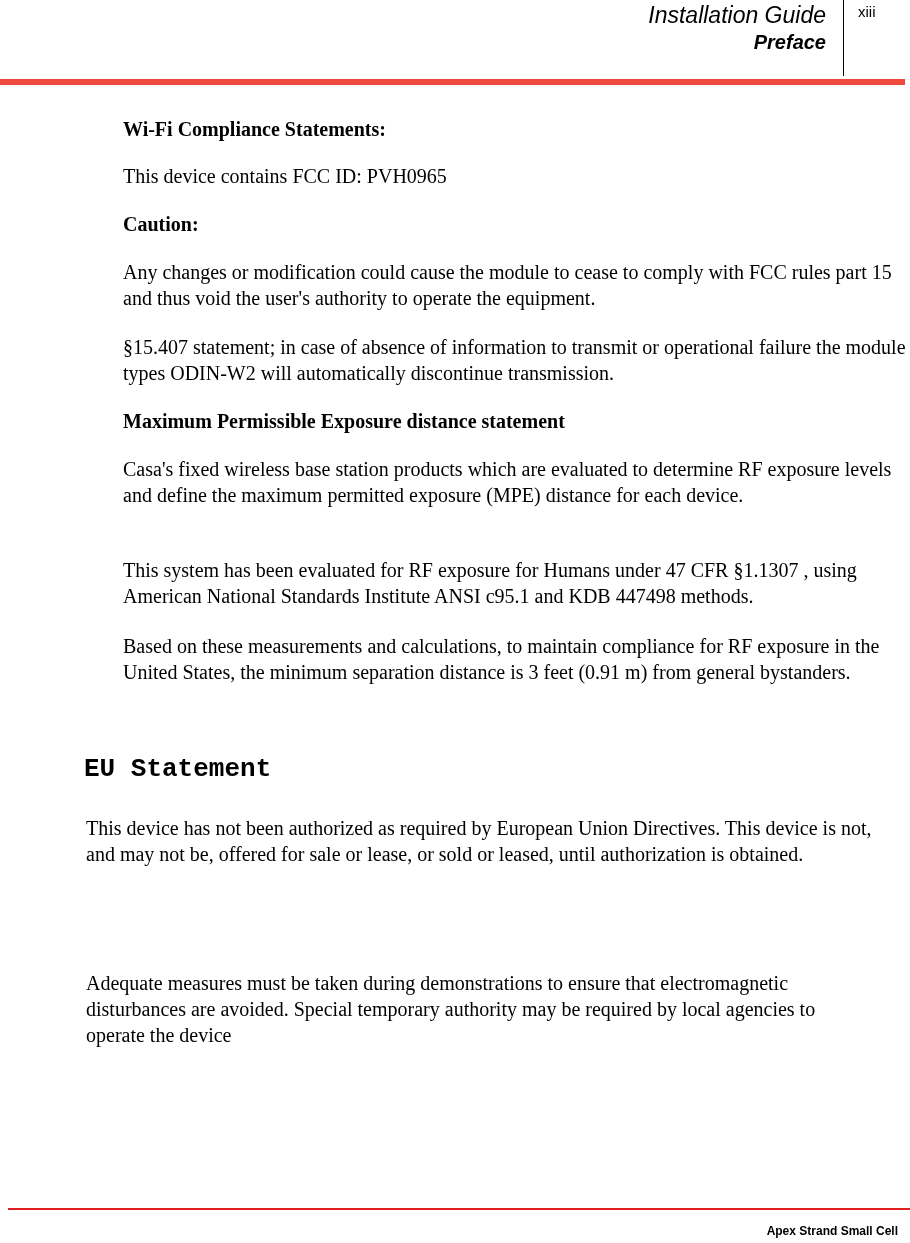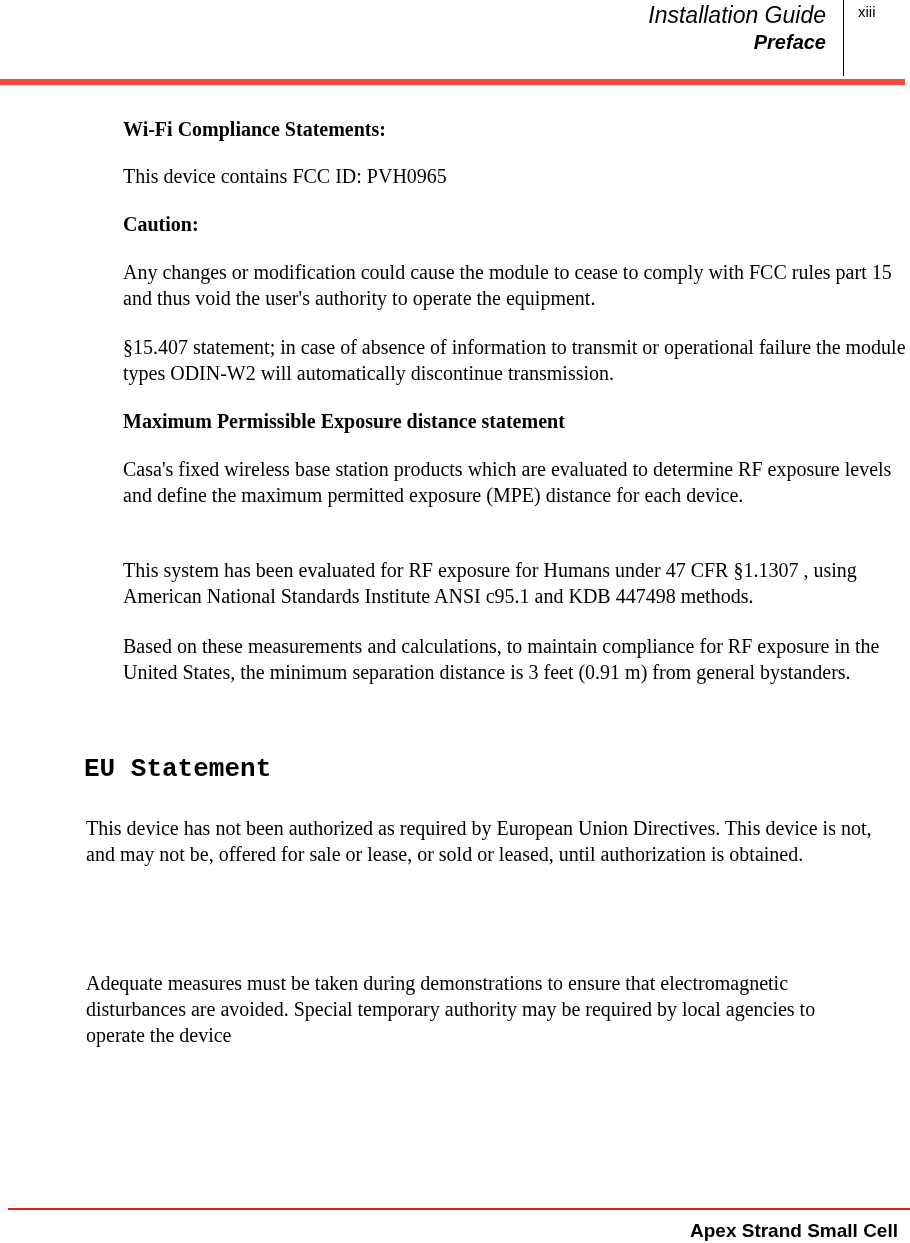--- a/index.html
+++ b/index.html
@@ -102,21 +102,21 @@
       width: 902px;
       height: 2px;
       background: #e02020;
     }
     .footer-text {
       position: absolute;
       right: 12px;
       top: 1219px;
       font-family: "Liberation Sans", sans-serif;
       font-weight: bold;
-      font-size: 19px;
+      font-size: 12px;
       line-height: 24px;
       white-space: nowrap;
     }
   </style>
 </head>
 <body>
 
 <div class="header">
   <div class="hdr-title">Installation Guide</div>
   <div class="hdr-section">Preface</div>

